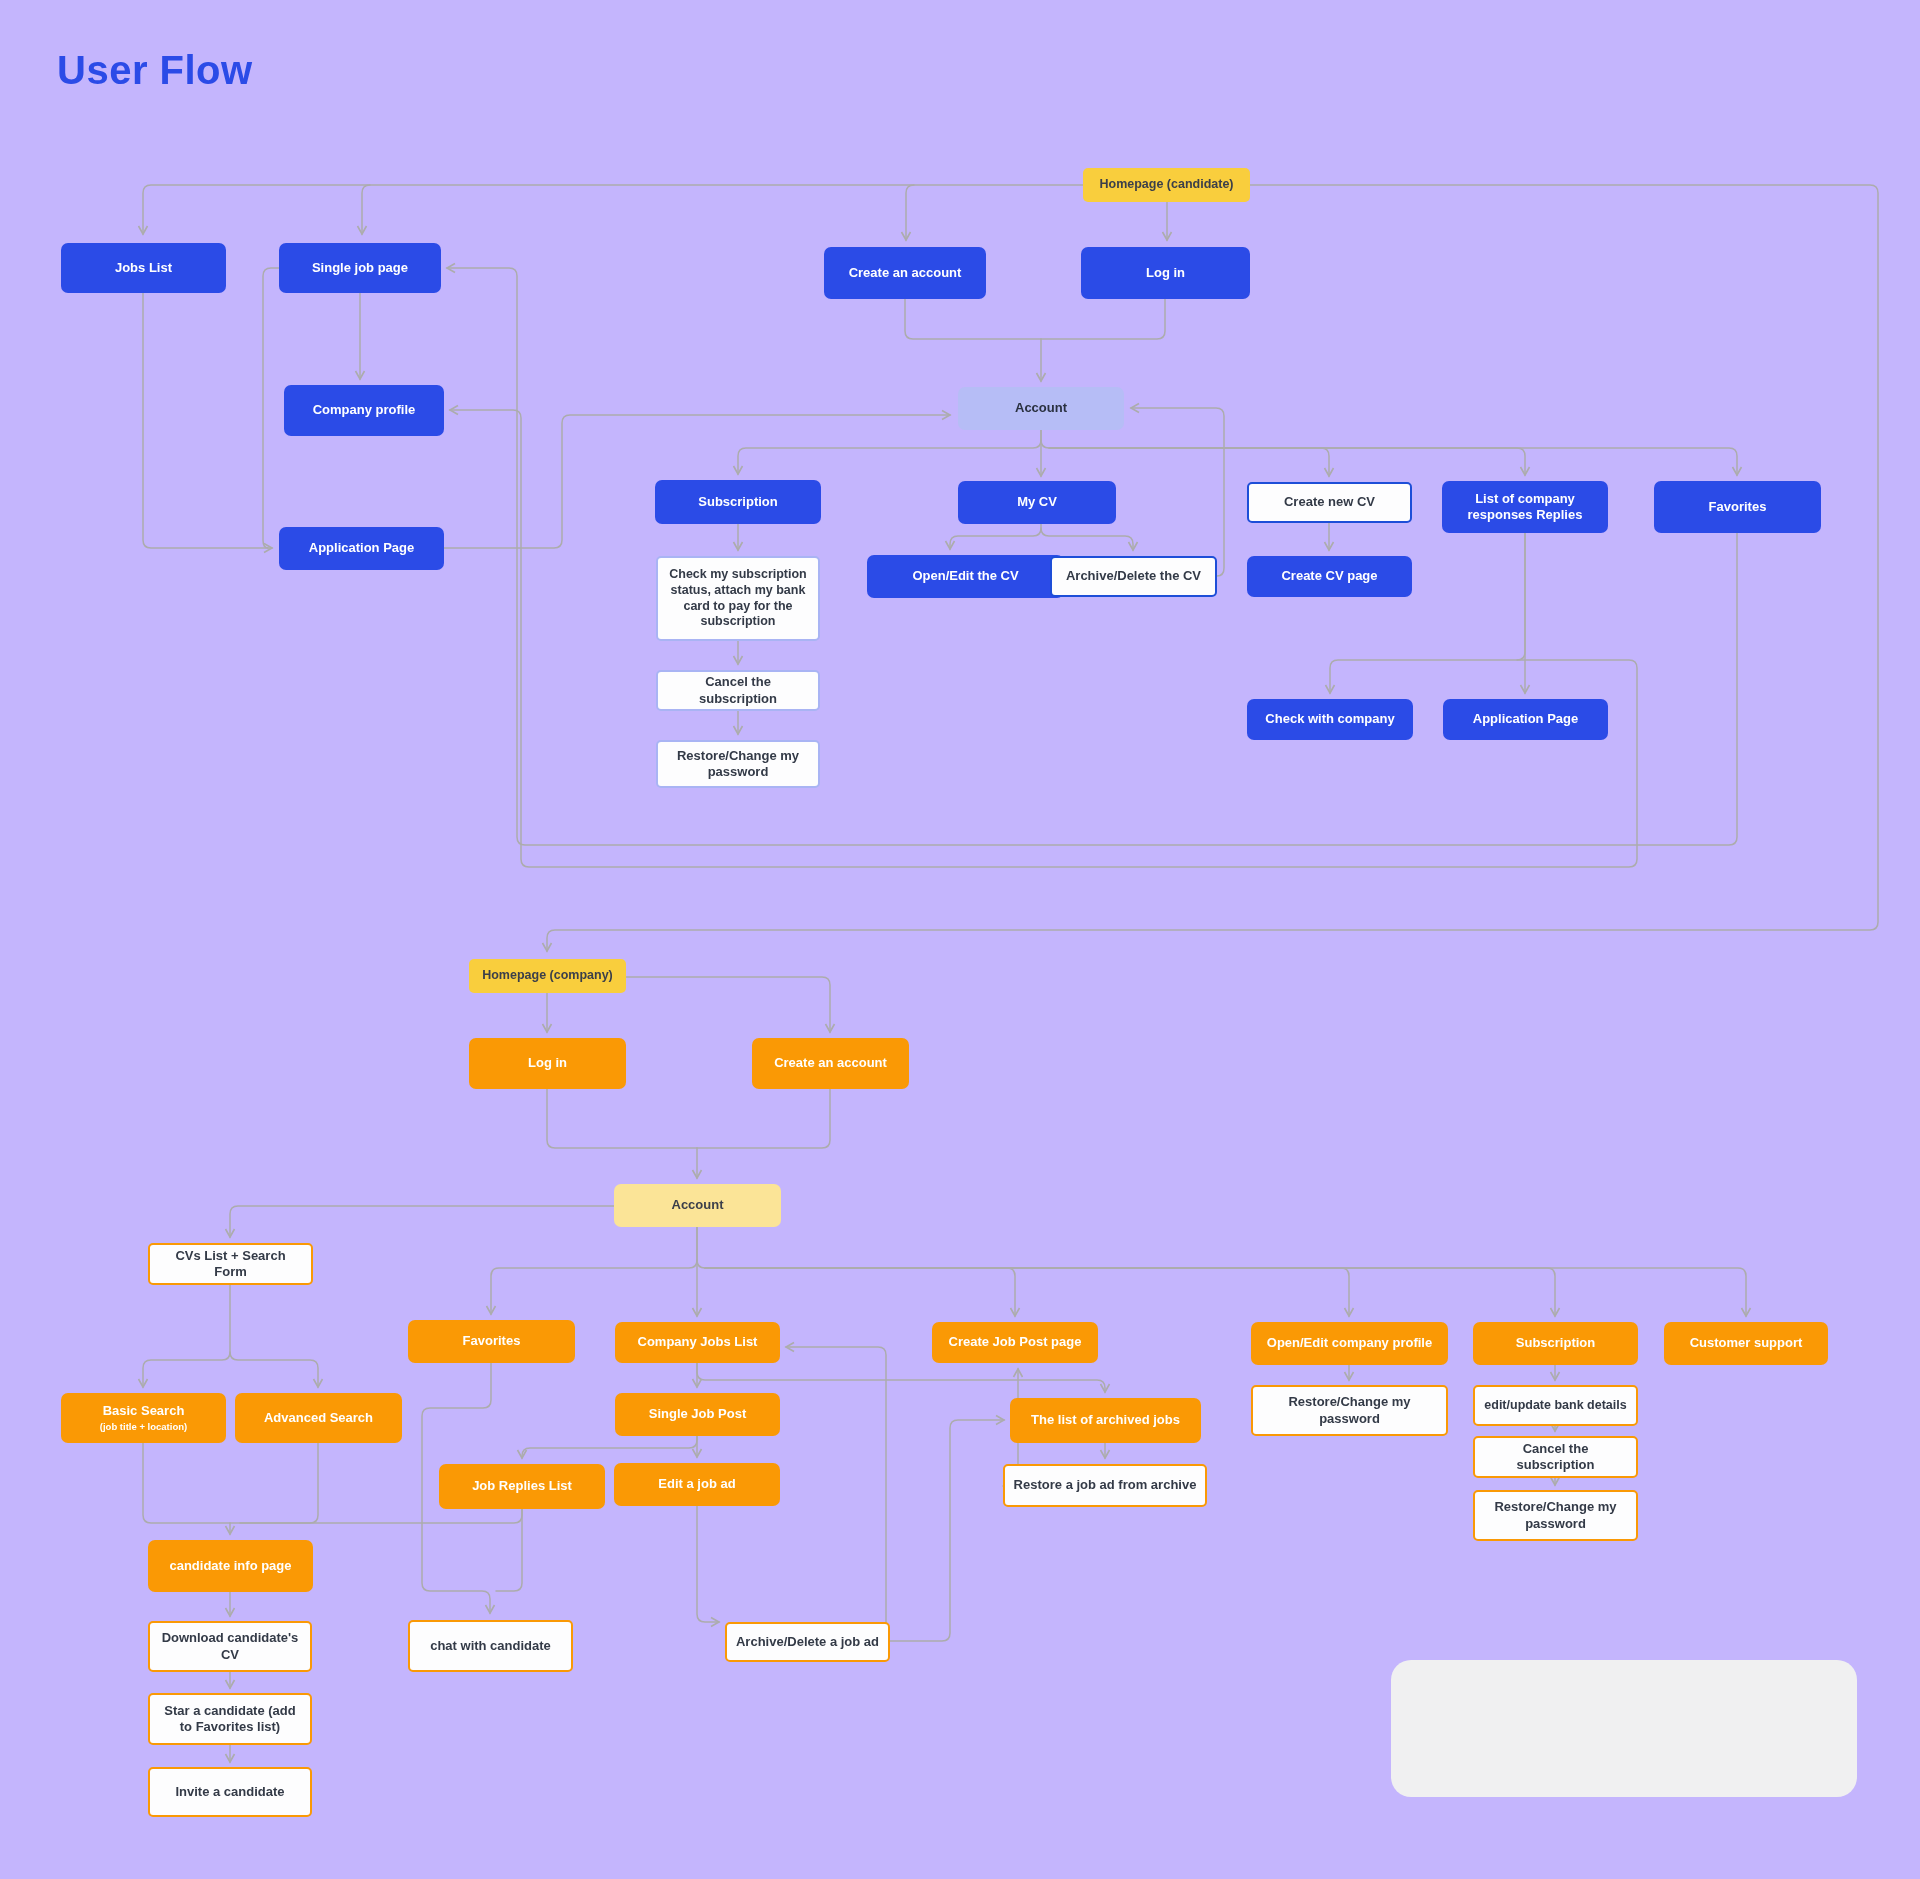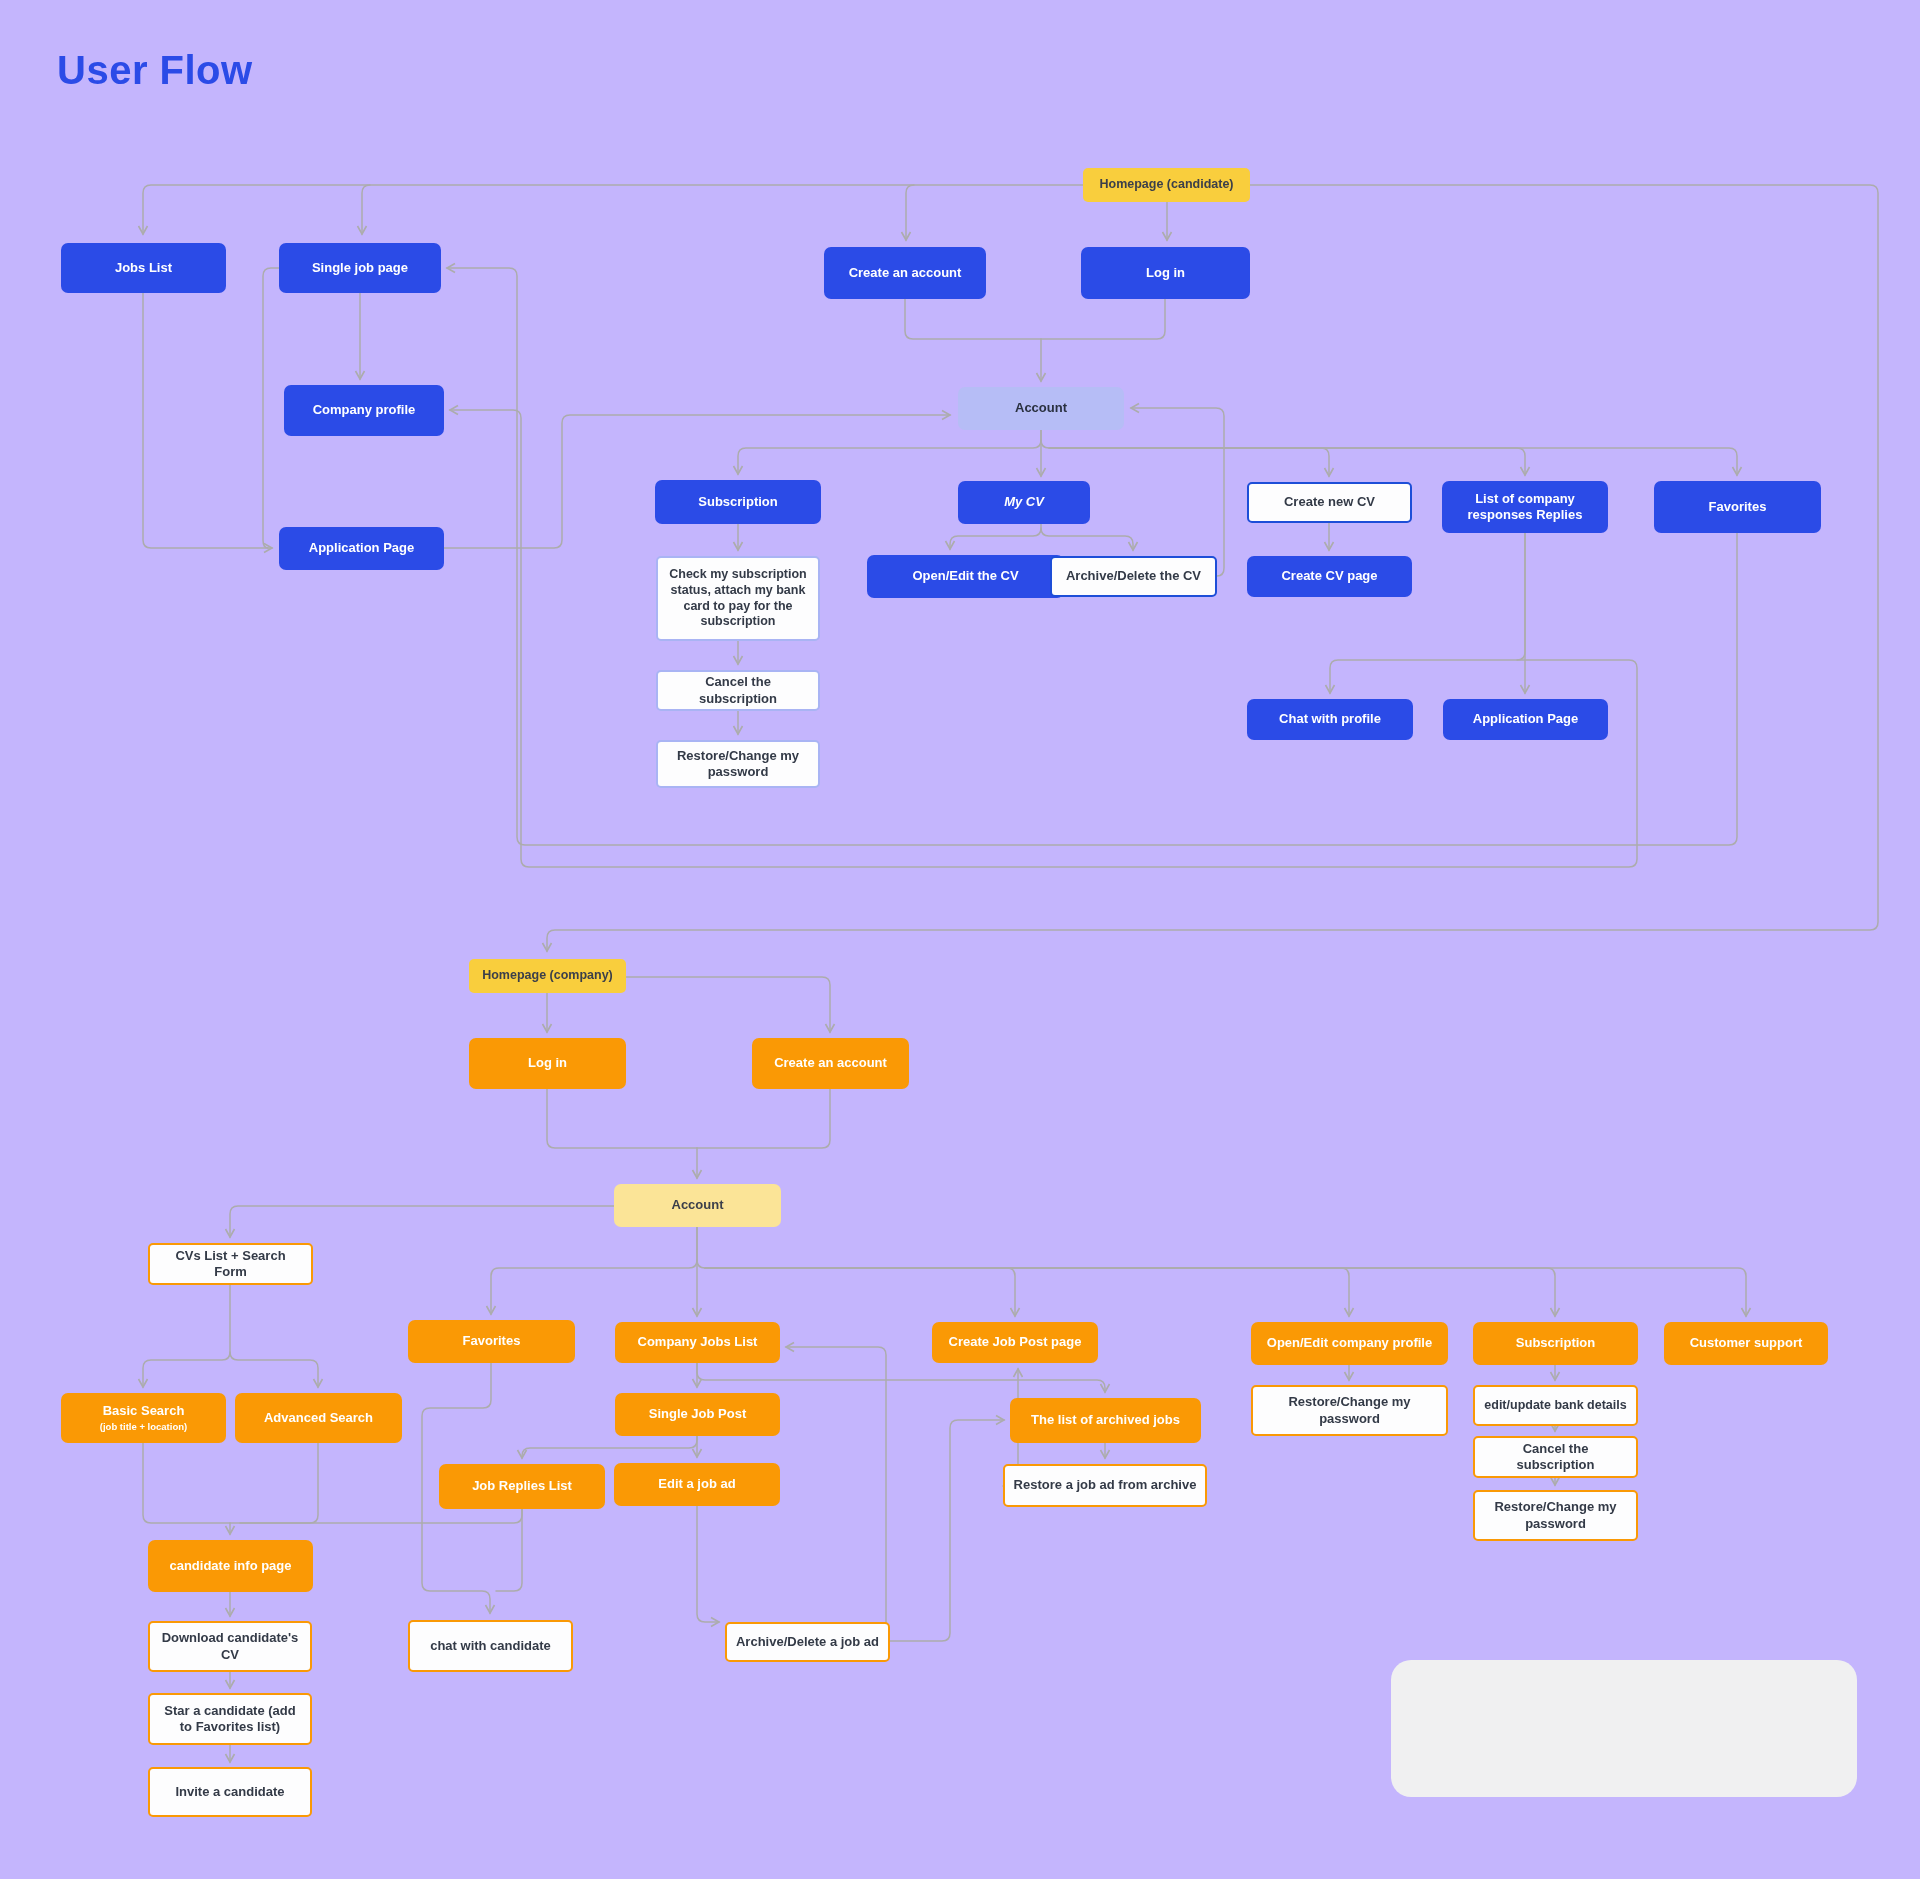--- a/index.html
+++ b/index.html
@@ -128,21 +128,21 @@
     </div>
     <div class="node page-blue" style="left: 284px; top: 385px; width: 160px; height: 51px;">
       <span>Company profile</span>
     </div>
     <div class="node page-blue" style="left: 279px; top: 527px; width: 165px; height: 43px;">
       <span>Application Page</span>
     </div>
     <div class="node page-blue" style="left: 655px; top: 480px; width: 166px; height: 44px;">
       <span>Subscription</span>
     </div>
-    <div class="node page-blue" style="left: 958px; top: 481px; width: 132px; height: 43px; font-style: italic;">
+    <div class="node page-blue" style="left: 958px; top: 481px; width: 158px; height: 43px;">
       <span>My CV</span>
     </div>
     <div class="node action-blue" style="left: 1247px; top: 482px; width: 165px; height: 41px;">
       <span>Create new CV</span>
     </div>
     <div class="node page-blue" style="left: 1442px; top: 481px; width: 166px; height: 52px;">
       <span>List of company responses Replies</span>
     </div>
     <div class="node page-blue" style="left: 1654px; top: 481px; width: 167px; height: 52px;">
       <span>Favorites</span>
@@ -159,21 +159,21 @@
     <div class="node action-blue-light small-text" style="left: 656px; top: 556px; width: 164px; height: 85px;">
       <span>Check my subscription status, attach my bank card to pay for the subscription</span>
     </div>
     <div class="node action-blue-light" style="left: 656px; top: 670px; width: 164px; height: 41px;">
       <span>Cancel the subscription</span>
     </div>
     <div class="node action-blue-light" style="left: 656px; top: 740px; width: 164px; height: 48px;">
       <span>Restore/Change my password</span>
     </div>
     <div class="node page-blue" style="left: 1247px; top: 699px; width: 166px; height: 41px;">
-      <span>Chat with profile</span>
+      <span>Check with company</span>
     </div>
     <div class="node page-blue" style="left: 1443px; top: 699px; width: 165px; height: 41px;">
       <span>Application Page</span>
     </div>
     <div class="node home-yellow" style="left: 469px; top: 959px; width: 157px; height: 34px;">
       <span>Homepage (company)</span>
     </div>
     <div class="node page-orange" style="left: 469px; top: 1038px; width: 157px; height: 51px;">
       <span>Log in</span>
     </div>

